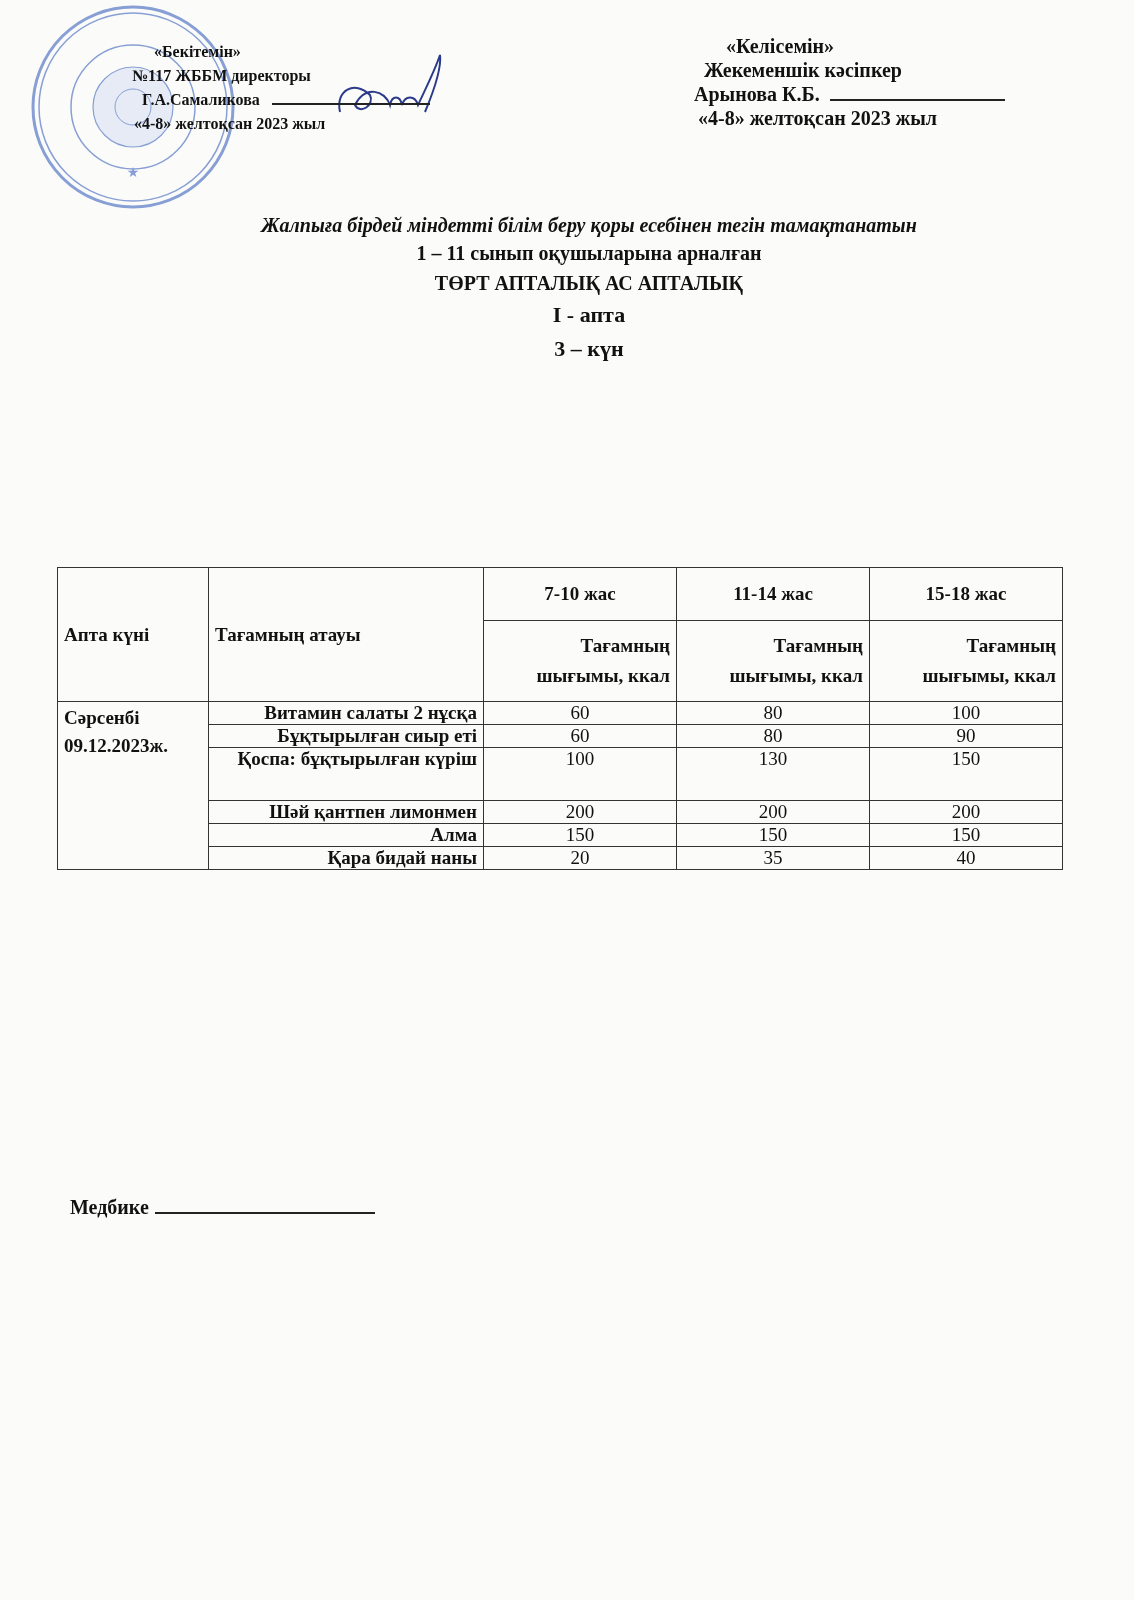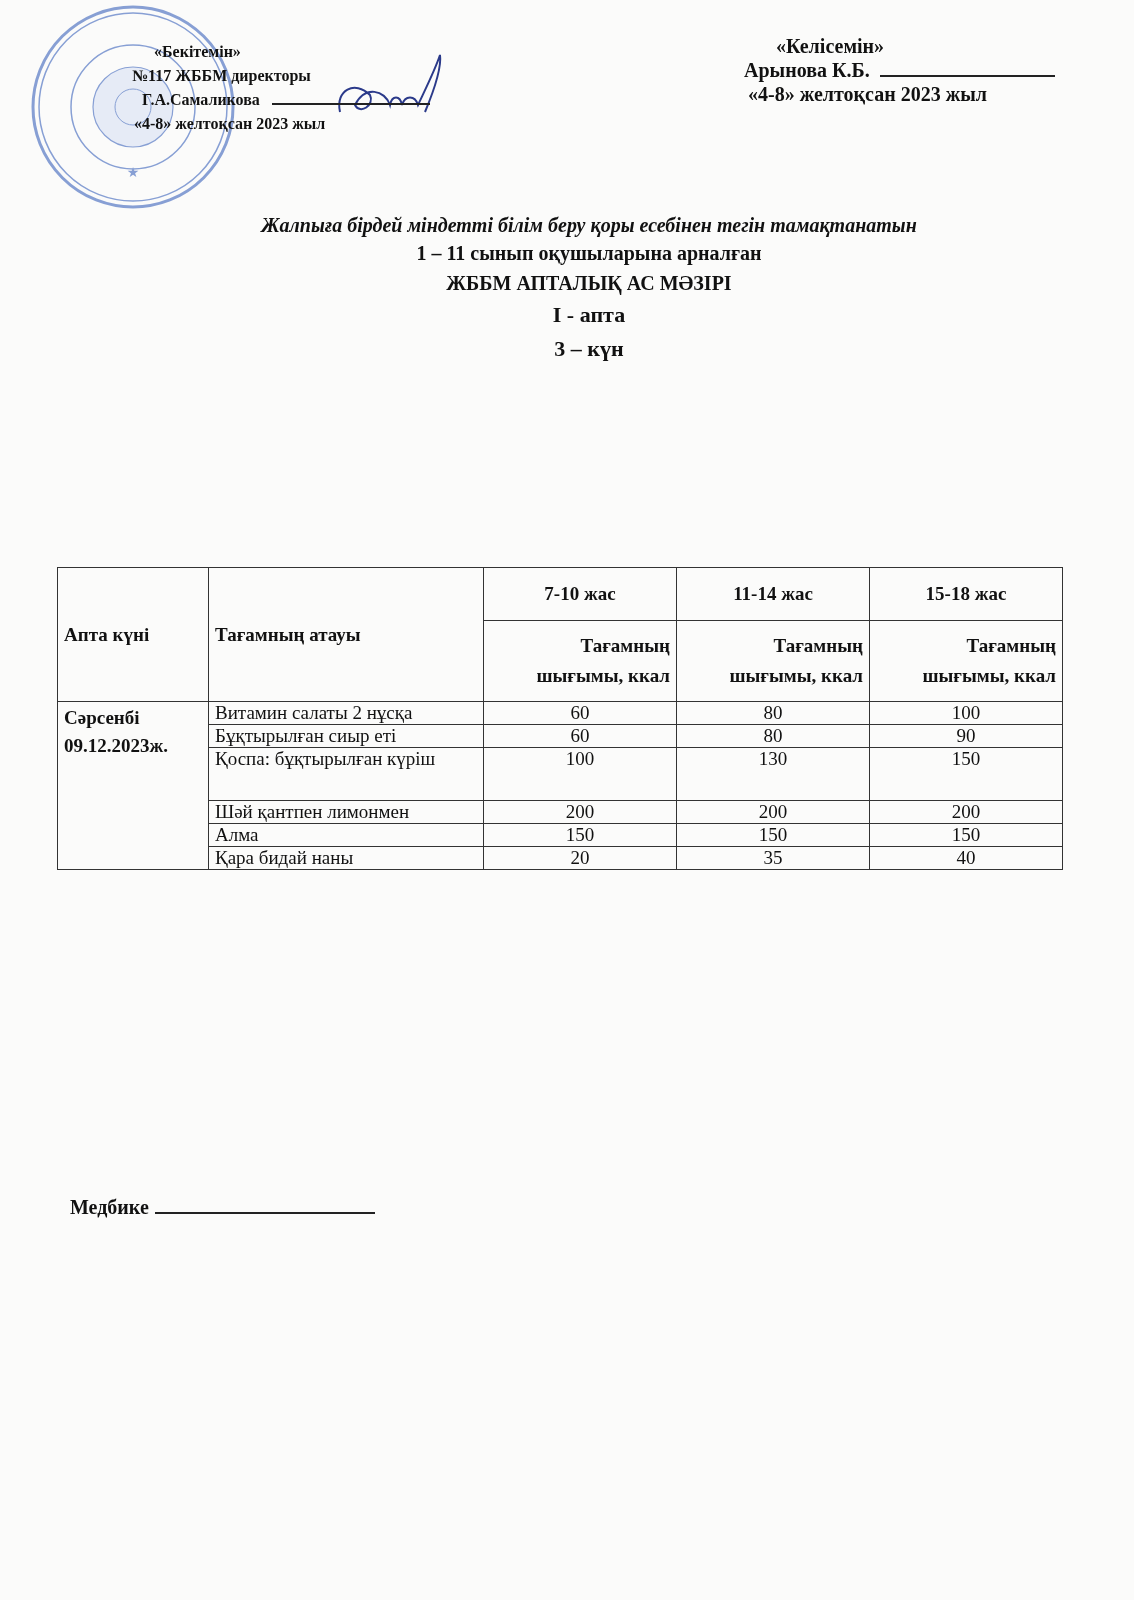--- a/index.html
+++ b/index.html
@@ -7,21 +7,21 @@
     width: 1134px; height: 1600px; background: #fbfbfa; position: relative; overflow: hidden;
     font-family: "Liberation Serif", "DejaVu Serif", serif; color: #111;
   }
   .approve { position: absolute; left: 118px; top: 40px; font-weight: bold; font-size: 16px; line-height: 24px; }
   .approve .line { white-space: nowrap; }
   .approve .l1 { padding-left: 36px; }
   .approve .l2 { padding-left: 14px; }
   .approve .l3 { padding-left: 24px; }
   .approve .l4 { padding-left: 16px; }
   .sigline { display: inline-block; width: 158px; border-bottom: 2px solid #222; vertical-align: baseline; margin-left: 12px; height: 12px; }
-  .agree { position: absolute; left: 744px; top: 34px; font-weight: bold; font-size: 20px; line-height: 24px; }
+  .agree { position: absolute; left: 694px; top: 34px; font-weight: bold; font-size: 20px; line-height: 24px; }
   .agree .line { white-space: nowrap; }
   .agree .l1 { padding-left: 32px; }
   .agree .l2 { padding-left: 10px; }
   .agree .l3 { padding-left: 0; }
   .agree .l4 { padding-left: 4px; }
   .sigline2 { display: inline-block; width: 175px; border-bottom: 2px solid #222; margin-left: 10px; height: 12px; }
   .stamp { position: absolute; left: 28px; top: 2px; width: 210px; height: 210px; opacity: 0.65; }
   .signature { position: absolute; left: 330px; top: 50px; width: 130px; height: 80px; }
   .titles { position: absolute; left: 0; right: 0; top: 212px; text-align: center; font-size: 20px; margin-left: 44px; }
   .titles .t1 { font-weight: bold; font-style: italic; line-height: 26px; }
@@ -30,21 +30,21 @@
   .titles .t4 { font-weight: bold; font-size: 22px; line-height: 34px; }
   .titles .t5 { font-weight: bold; font-size: 22px; line-height: 34px; }
   table.menu { position: absolute; left: 57px; top: 567px; width: 1006px; border-collapse: collapse; font-size: 19px; }
   table.menu td, table.menu th { border: 1.5px solid #333; padding: 0 6px; vertical-align: top; }
   table.menu th { font-weight: bold; }
   .h-day { width: 138px; text-align: left; vertical-align: middle !important; height: 56px; }
   .h-name { width: 262px; text-align: left; vertical-align: middle !important; }
   .h-age { text-align: center; height: 52px; vertical-align: middle !important; }
   .h-sub { text-align: right; height: 80px; line-height: 30px; vertical-align: middle !important; }
   .day-cell { font-weight: bold; line-height: 28px; padding-top: 2px !important; }
-  .dish { font-weight: normal; line-height: 22px; }
+  .dish { font-weight: bold; line-height: 22px; text-align: right; }
   .num { text-align: center; font-weight: normal; line-height: 22px; }
   .r1 td { height: 22px; }
   .r3 td { height: 52px; }
   .footer { position: absolute; left: 70px; top: 1196px; font-weight: bold; font-size: 20px; white-space: nowrap; }
   .sigline3 { display: inline-block; width: 220px; border-bottom: 2px solid #222; height: 12px; margin-left: 6px; }
 </style>
 </head>
 <body>
 
 <svg class="stamp" viewBox="0 0 210 210">
@@ -62,28 +62,29 @@
 
 <div class="approve">
   <div class="line l1">«Бекітемін»</div>
   <div class="line l2">№117 ЖББМ директоры</div>
   <div class="line l3"><span>Г.А.Самаликова</span><span class="sigline"></span></div>
   <div class="line l4">«4-8» желтоқсан 2023 жыл</div>
 </div>
 
 <div class="agree">
   <div class="line l1">«Келісемін»</div>
+  <div class="line l2">Жекеменшік кәсіпкер</div>
   <div class="line l3"><span>Арынова К.Б.</span><span class="sigline2"></span></div>
   <div class="line l4">«4-8» желтоқсан 2023 жыл</div>
 </div>
 
 <div class="titles">
   <div class="t1">Жалпыға бірдей міндетті білім беру қоры есебінен тегін тамақтанатын</div>
   <div class="t2">1 – 11 сынып оқушыларына арналған</div>
-  <div class="t3">ЖББМ АПТАЛЫҚ АС МӘЗІРІ</div>
+  <div class="t3">ТӨРТ АПТАЛЫҚ АС АПТАЛЫҚ</div>
   <div class="t4">І - апта</div>
   <div class="t5">3 – күн</div>
 </div>
 
 <table class="menu">
   <tbody>
       <tr>
     <th class="h-day" rowspan="2">Апта күні</th>
     <th class="h-name" rowspan="2">Тағамның атауы</th>
     <th class="h-age">7-10 жас</th>

